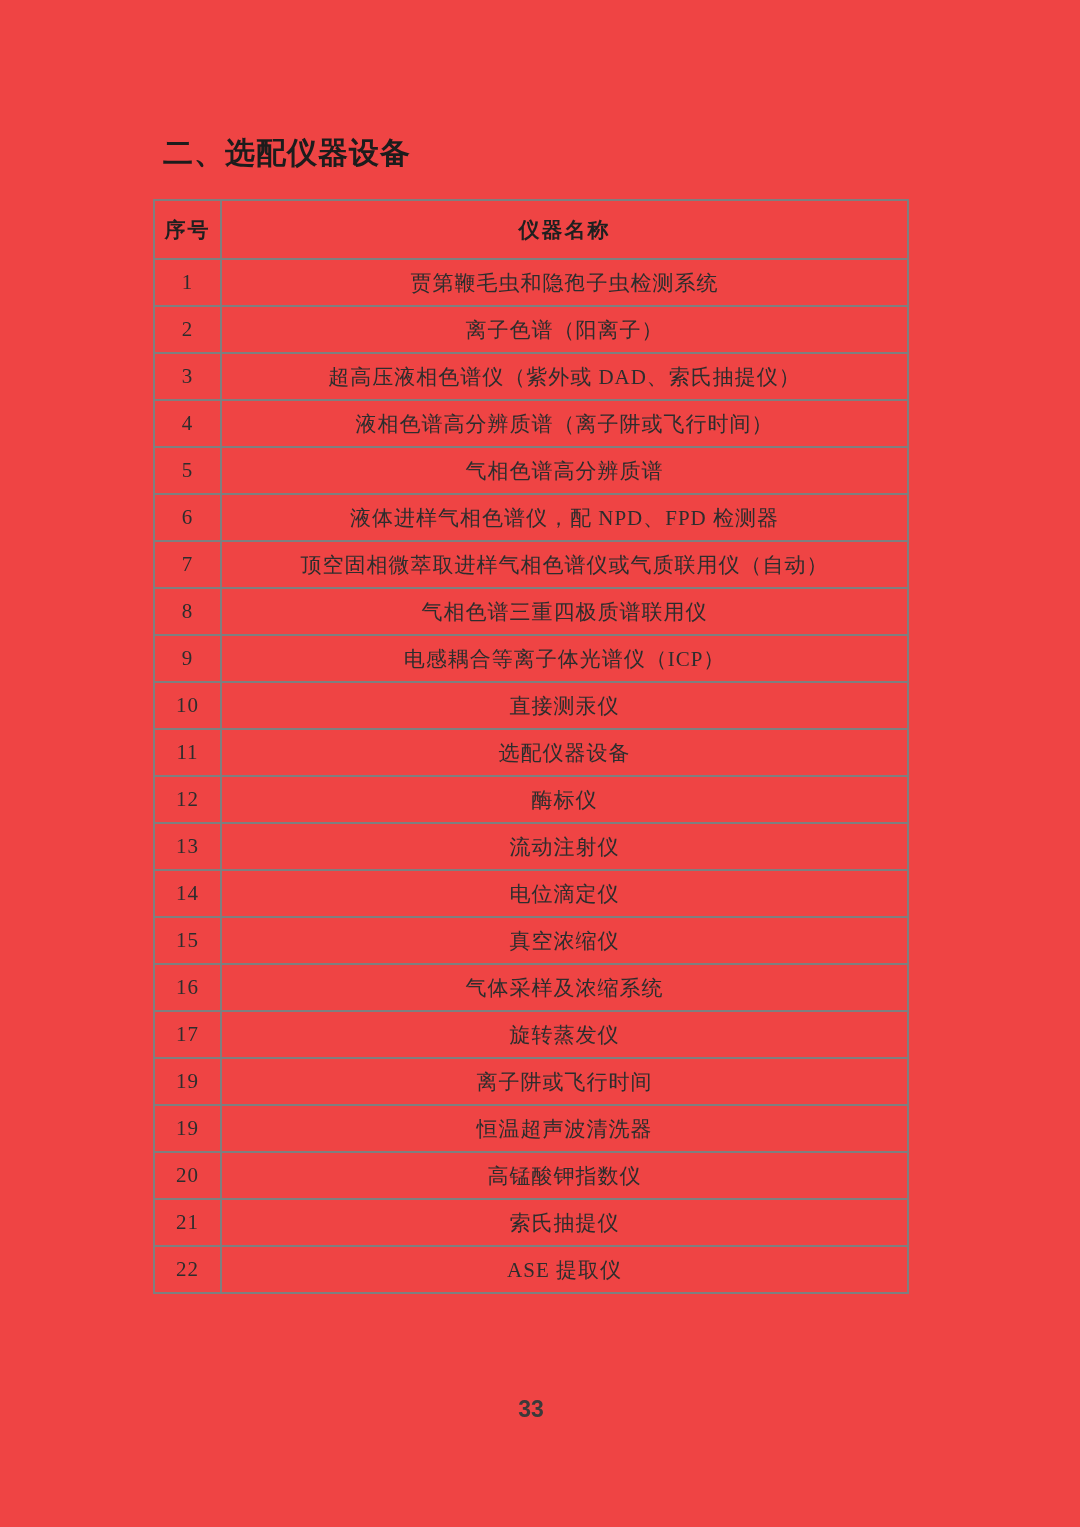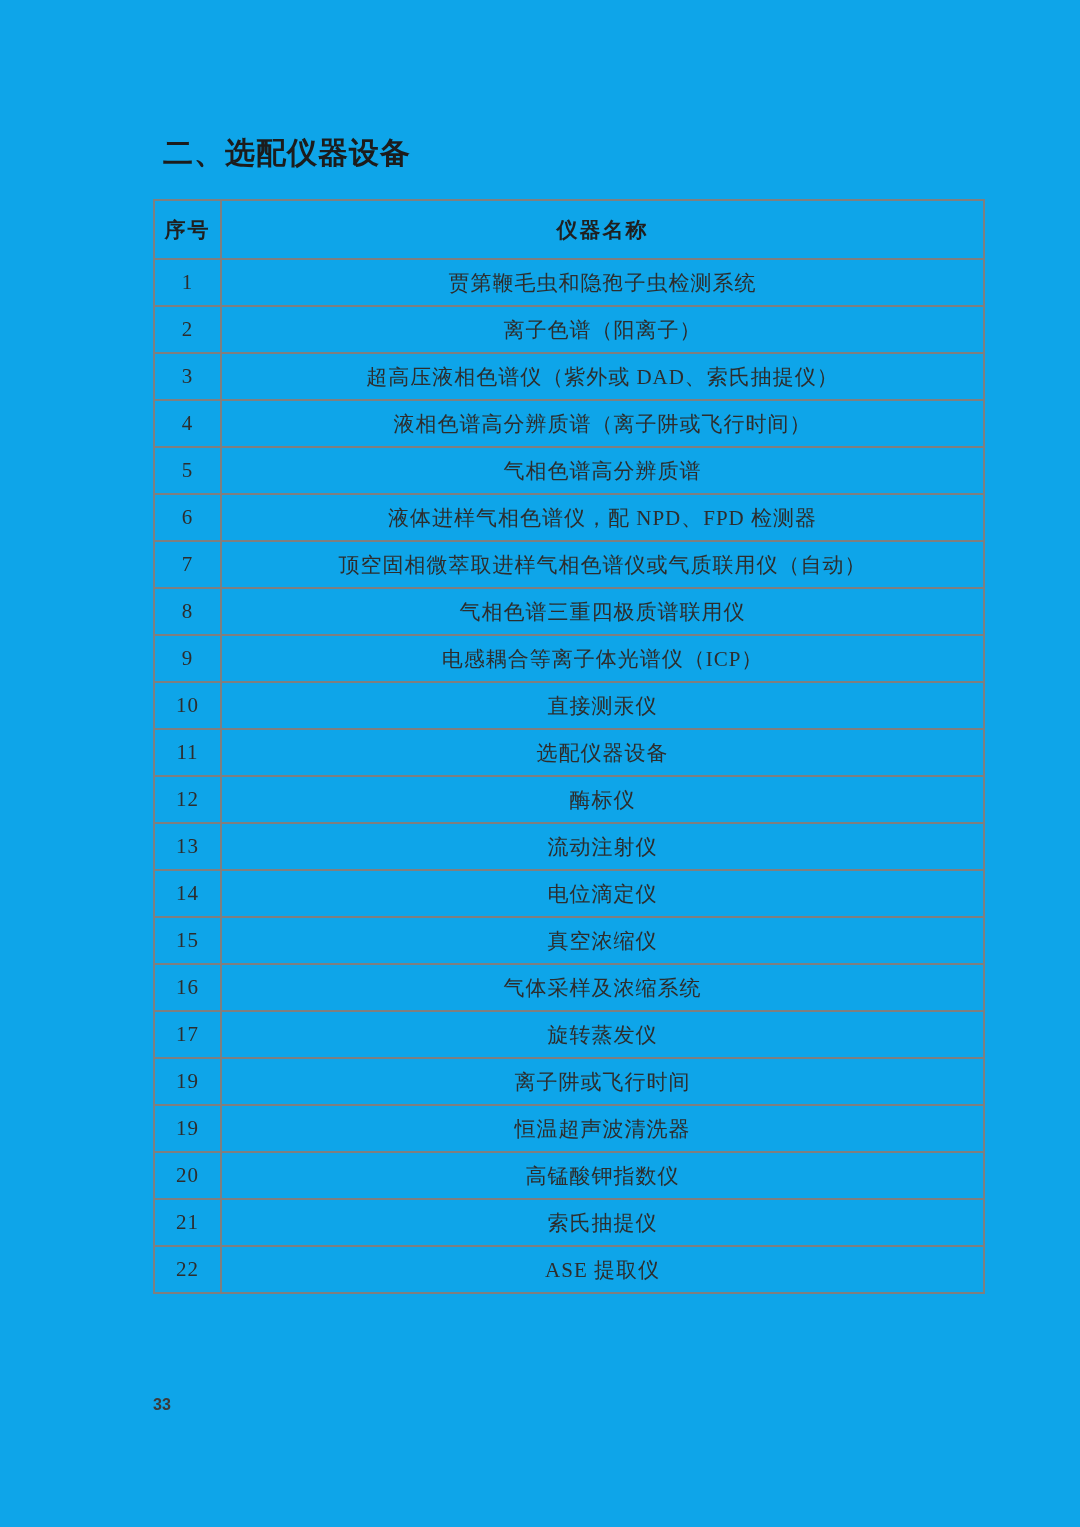--- a/index.html
+++ b/index.html
@@ -9,40 +9,40 @@
   body {
     width: 1080px;
     height: 1527px;
     background: #ffffff;
     position: relative;
     font-family: "Liberation Serif", "DejaVu Serif", serif;
   }
   .page {
     position: absolute;
     inset: 0;
-    background: #0ea5e9;
+    background: #ef4444;
   }
   .title {
     position: absolute;
     left: 163px;
     top: 133px;
     margin: 0;
     font-family: "Liberation Sans", "DejaVu Sans", sans-serif;
     font-weight: 700;
     font-size: 30px;
     line-height: 40px;
     color: #1c1c1c;
     letter-spacing: 1px;
     white-space: nowrap;
   }
   .equip-table {
     position: absolute;
     left: 153px;
     top: 199px;
-    width: 832px;
+    width: 756px;
     border-collapse: collapse;
     table-layout: fixed;
   }
   .equip-table th,
   .equip-table td {
     border: 2px solid #7f7f7f;
     text-align: center;
     vertical-align: middle;
     padding: 0;
     overflow: hidden;
@@ -69,23 +69,23 @@
     letter-spacing: 1px;
   }
   .cell-no {
     letter-spacing: 0;
   }
   .page-number {
     position: absolute;
     left: 153px;
     top: 1396px;
     width: 756px;
-    text-align: left;
+    text-align: center;
     font-family: "Liberation Sans", "DejaVu Sans", sans-serif;
-    font-size: 16px;
+    font-size: 23px;
     font-weight: 600;
     color: #3a3a3a;
   }
 </style>
 </head>
 <body>
 
 <div class="page">
 
   <h1 class="title">二、选配仪器设备</h1>

